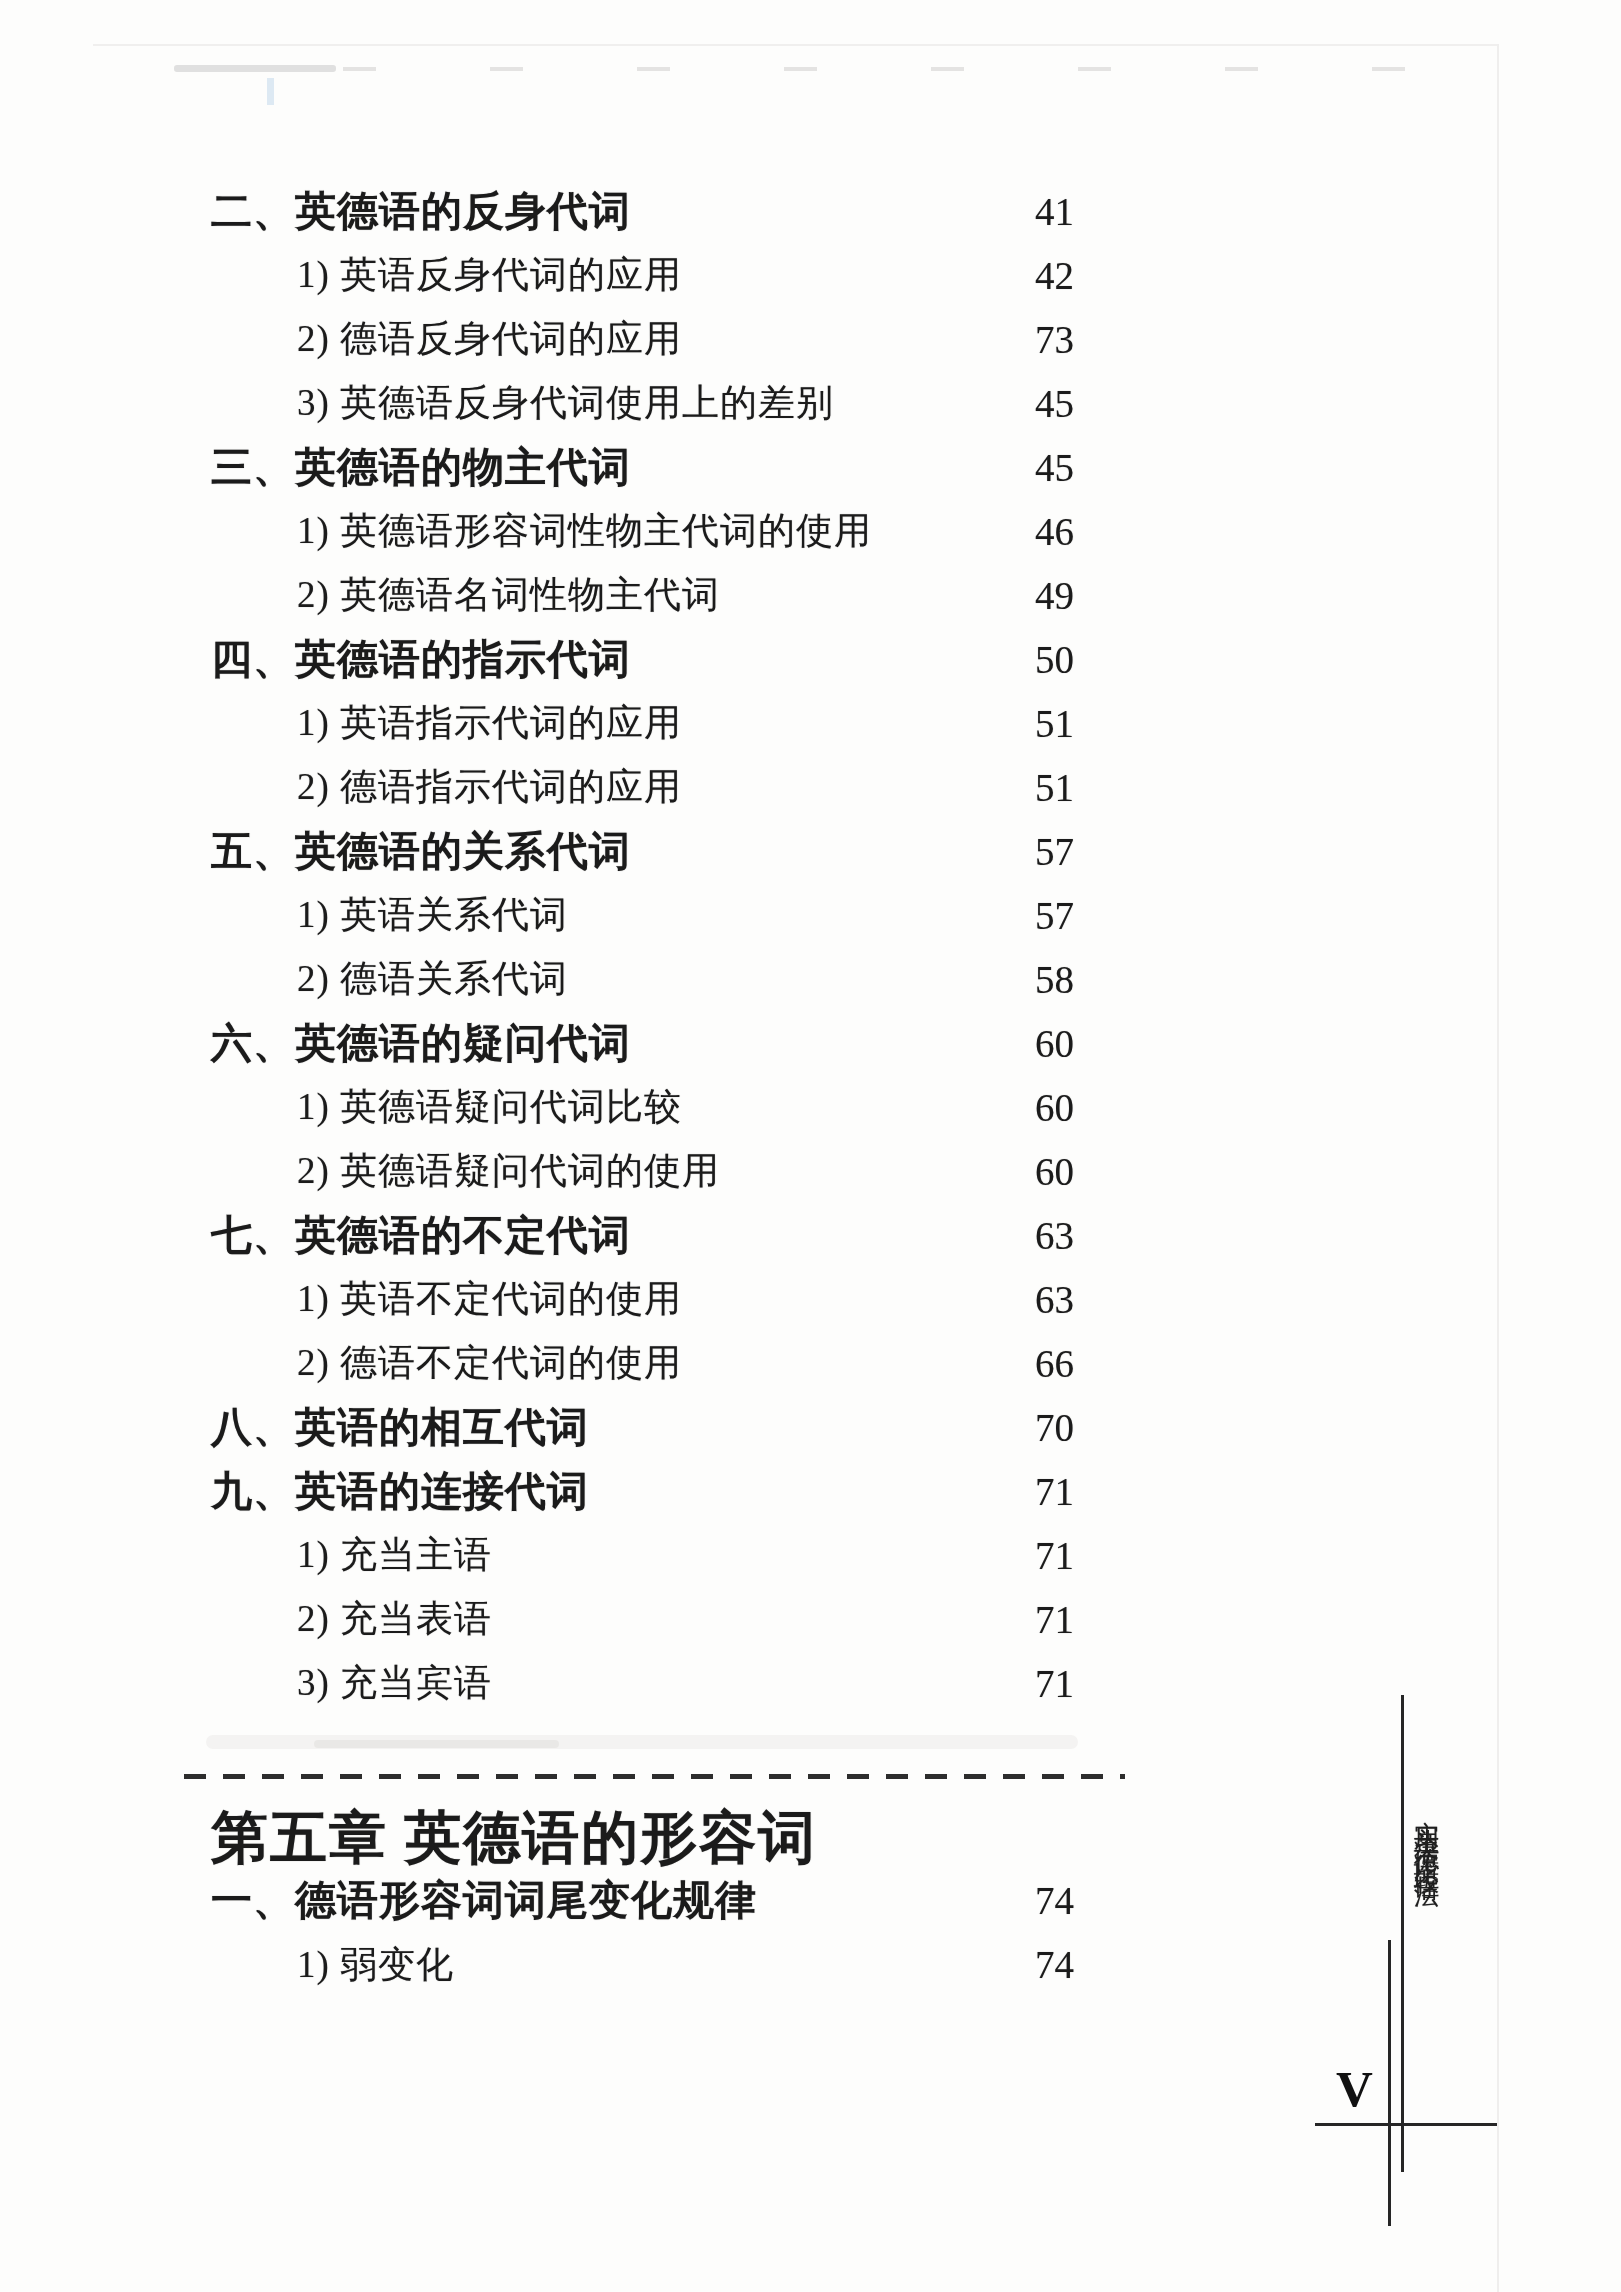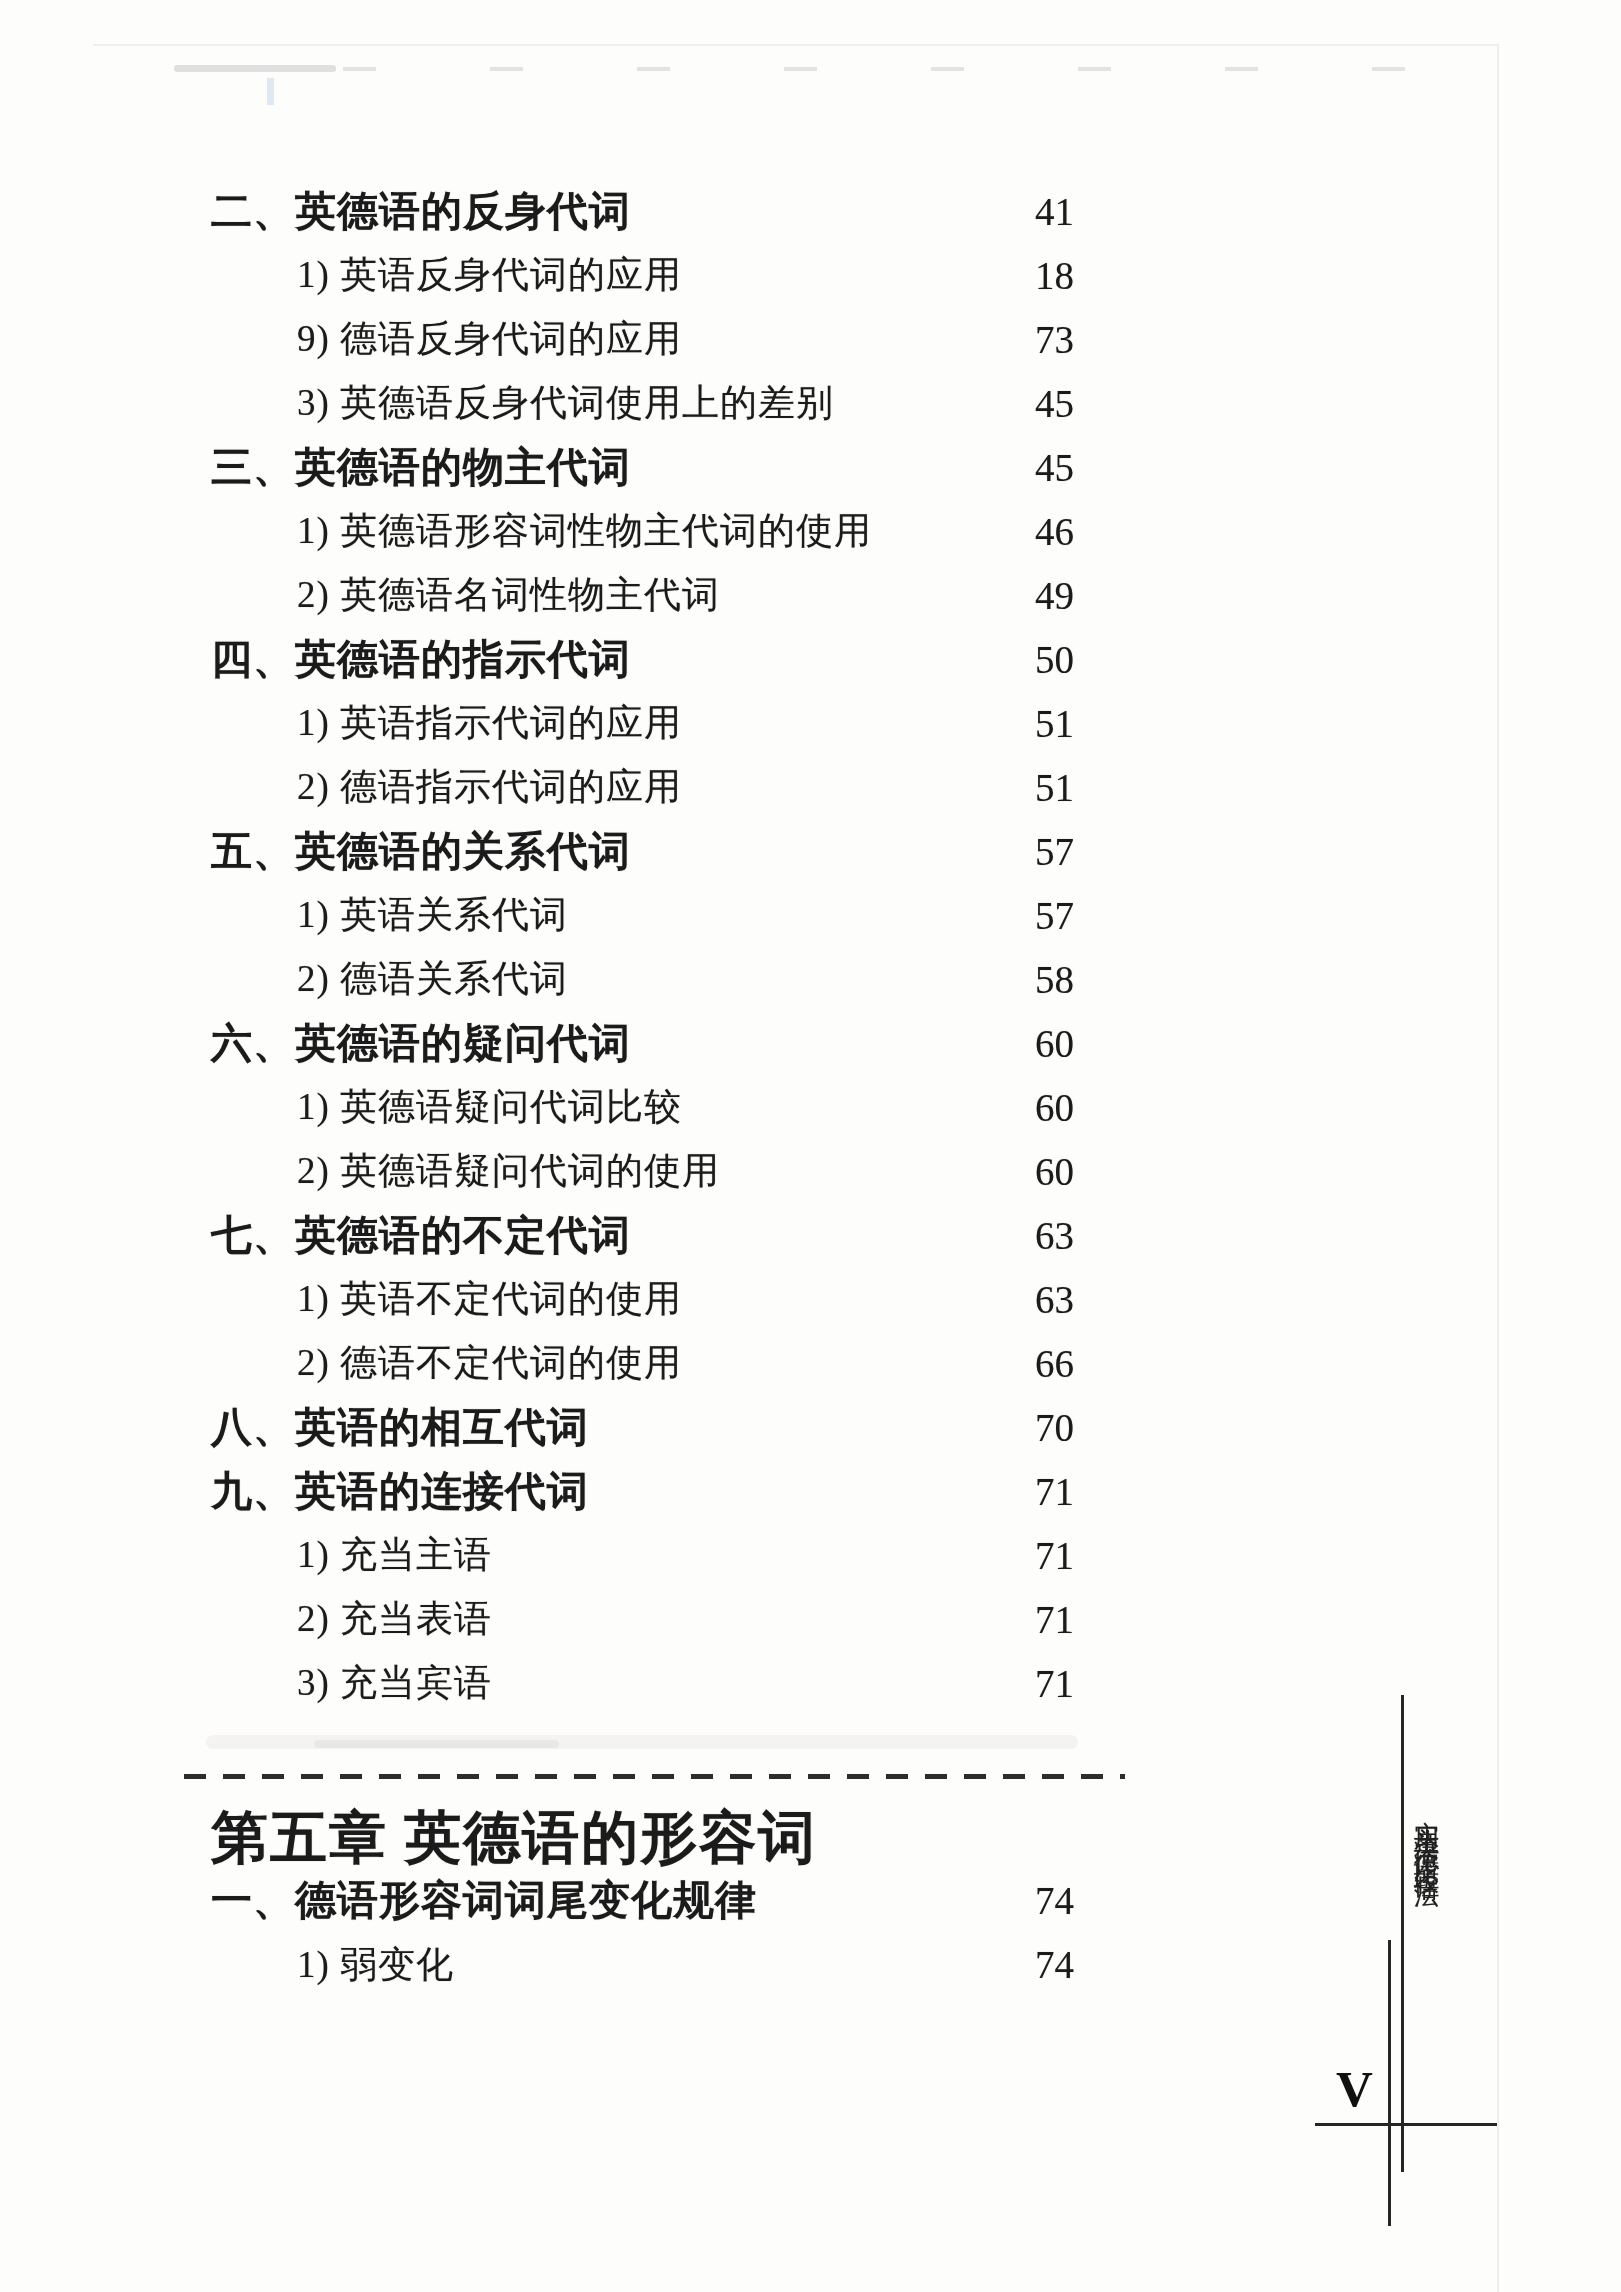--- a/index.html
+++ b/index.html
@@ -55,24 +55,24 @@
 <div class="art smudge-mid"></div>
 <div class="art smudge-mid2"></div>
 
 <div class="toc">
     <div class="row lvl1">
       <span class="lab">二、英德语的反身代词</span>
       <span class="pg">41</span>
     </div>
     <div class="row lvl2">
       <span class="lab">1) 英语反身代词的应用</span>
-      <span class="pg">18</span>
+      <span class="pg">42</span>
     </div>
     <div class="row lvl2">
-      <span class="lab">9) 德语反身代词的应用</span>
+      <span class="lab">2) 德语反身代词的应用</span>
       <span class="pg">73</span>
     </div>
     <div class="row lvl2">
       <span class="lab">3) 英德语反身代词使用上的差别</span>
       <span class="pg">45</span>
     </div>
     <div class="row lvl1">
       <span class="lab">三、英德语的物主代词</span>
       <span class="pg">45</span>
     </div>

